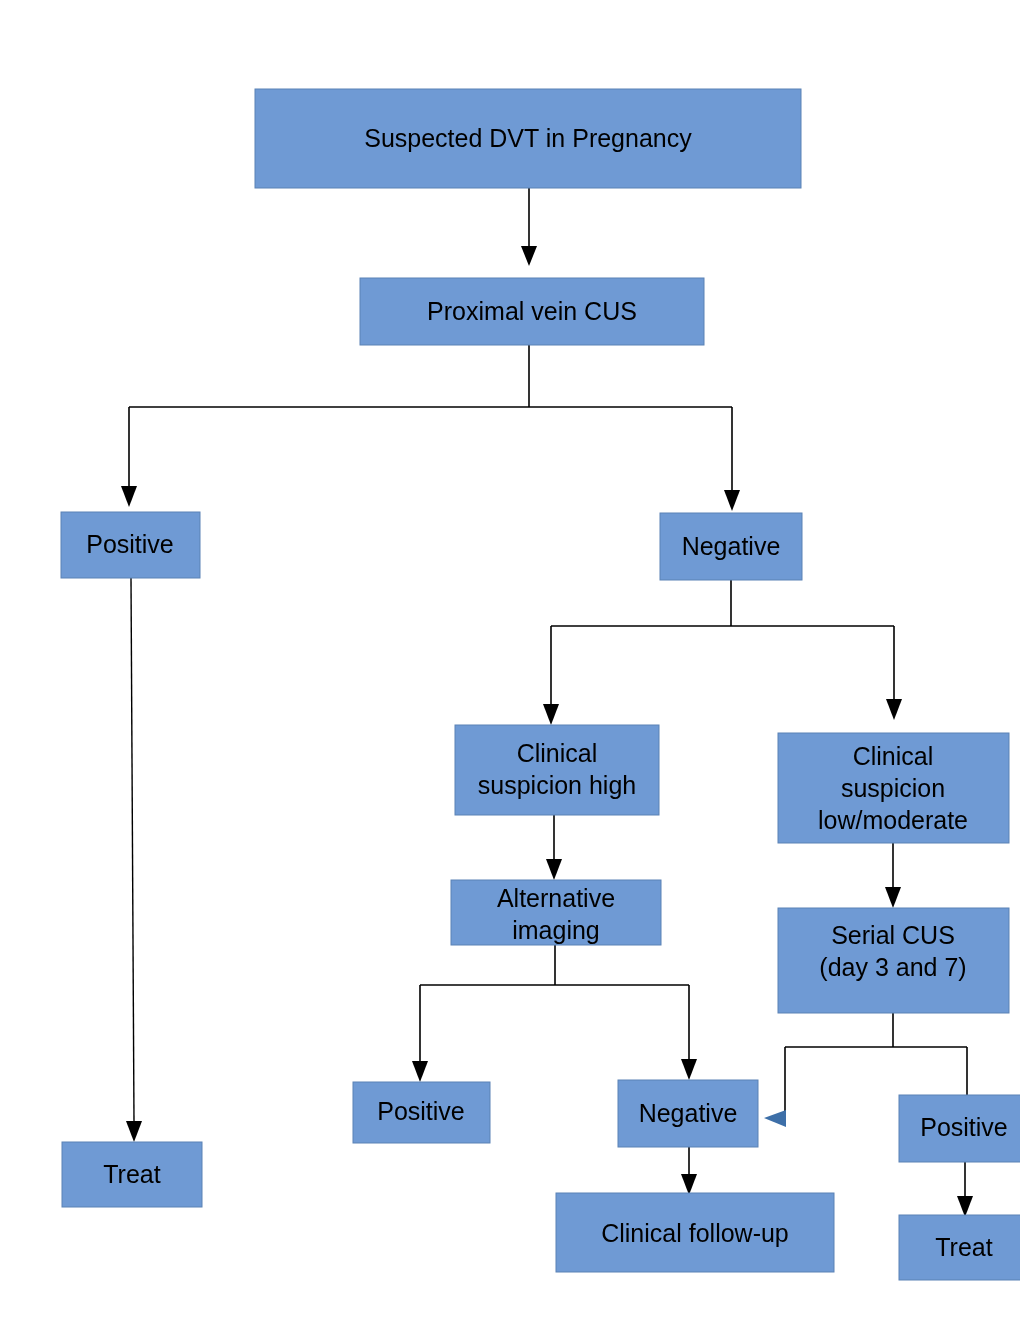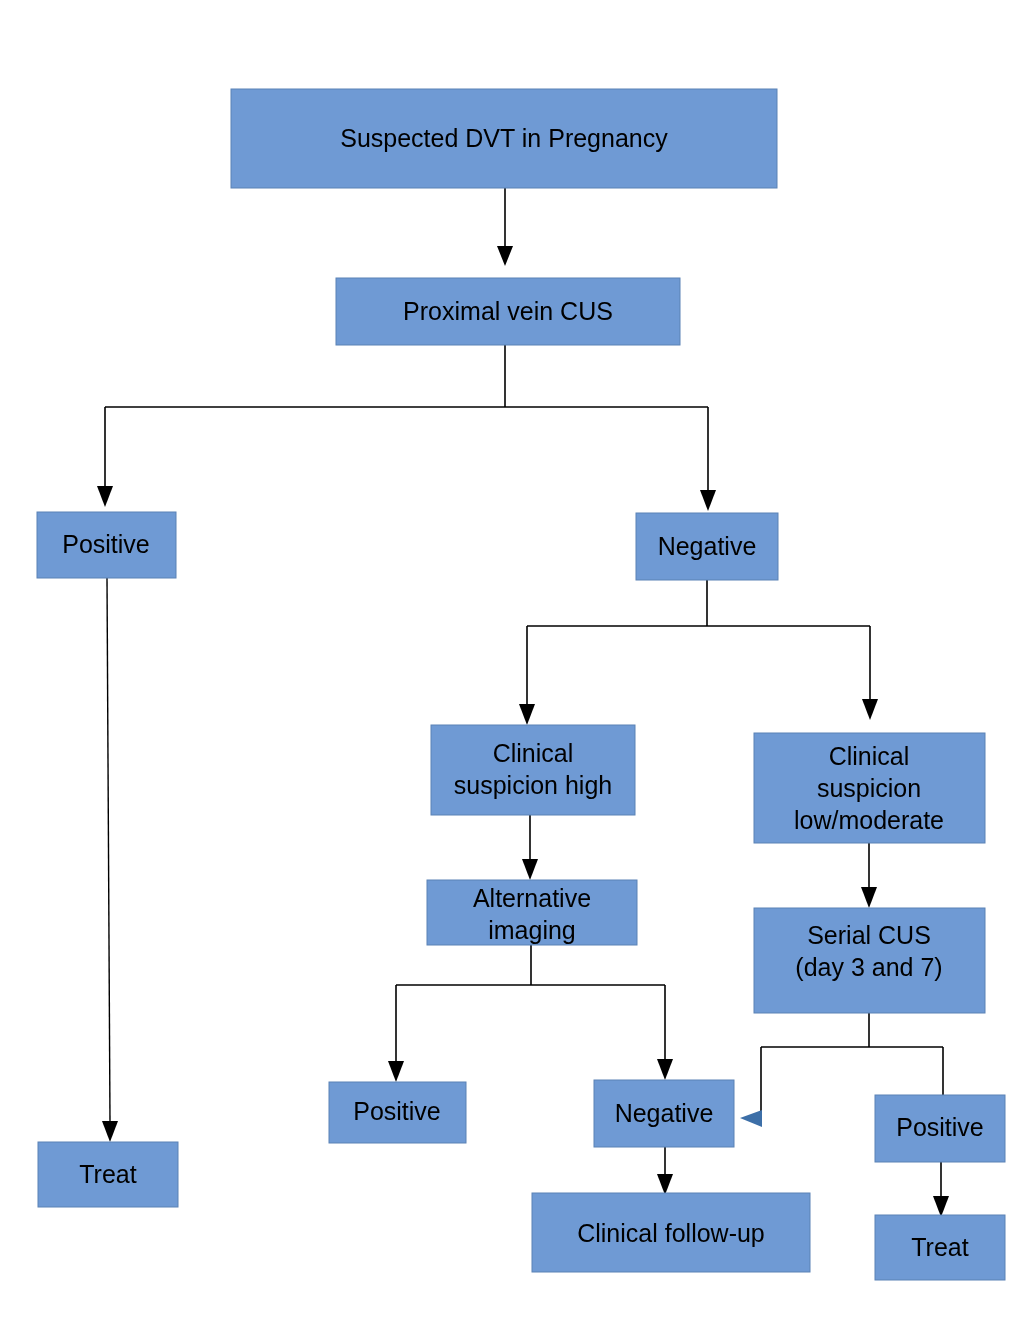--- a/index.html
+++ b/index.html
@@ -10,20 +10,21 @@
   body {
     width: 1020px;
     height: 1320px;
     font-family: "Liberation Sans", sans-serif;
     overflow: hidden;
   }
   #flowchart-root {
     position: relative;
     width: 890px;
     height: 1320px;
+    margin-left: 24px;
   }
   svg#diagram {
     display: block;
     width: 1020px;
     height: 1320px;
   }
   .node-rect {
     fill: #6f9ad4;
     stroke: #5b82b5;
     stroke-width: 1;

